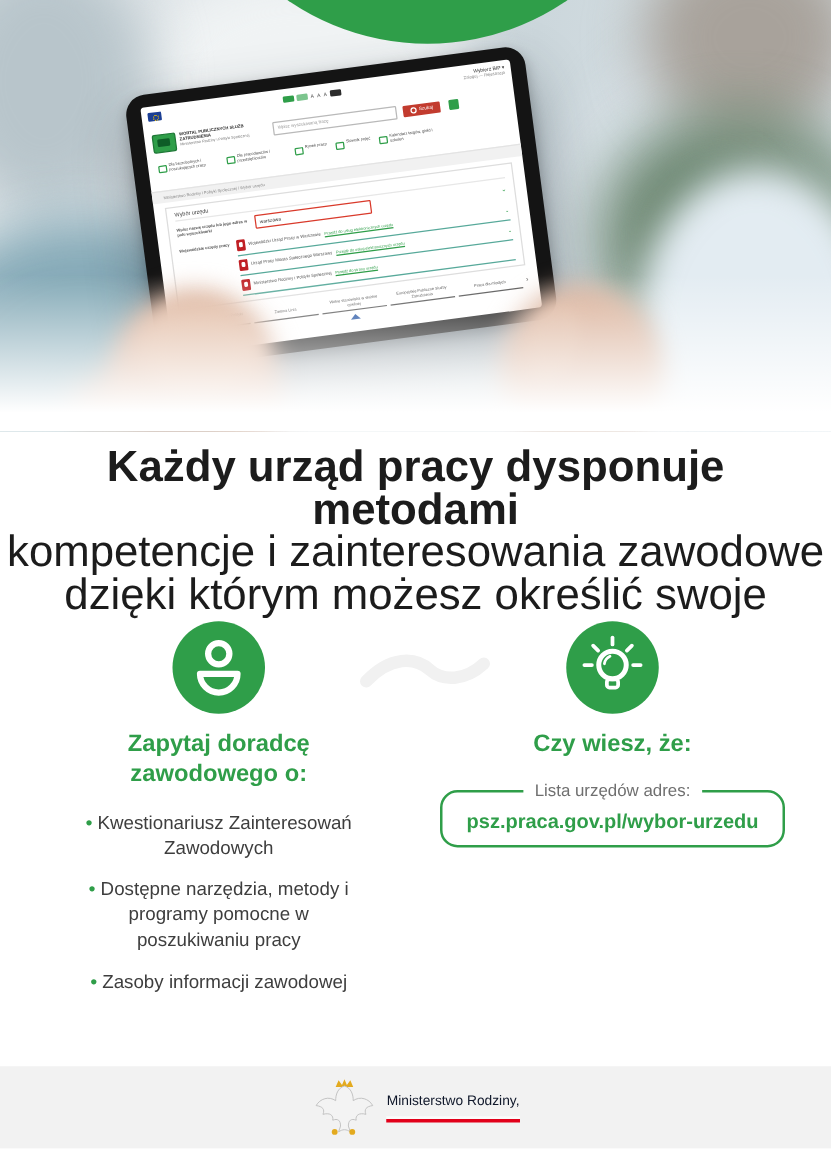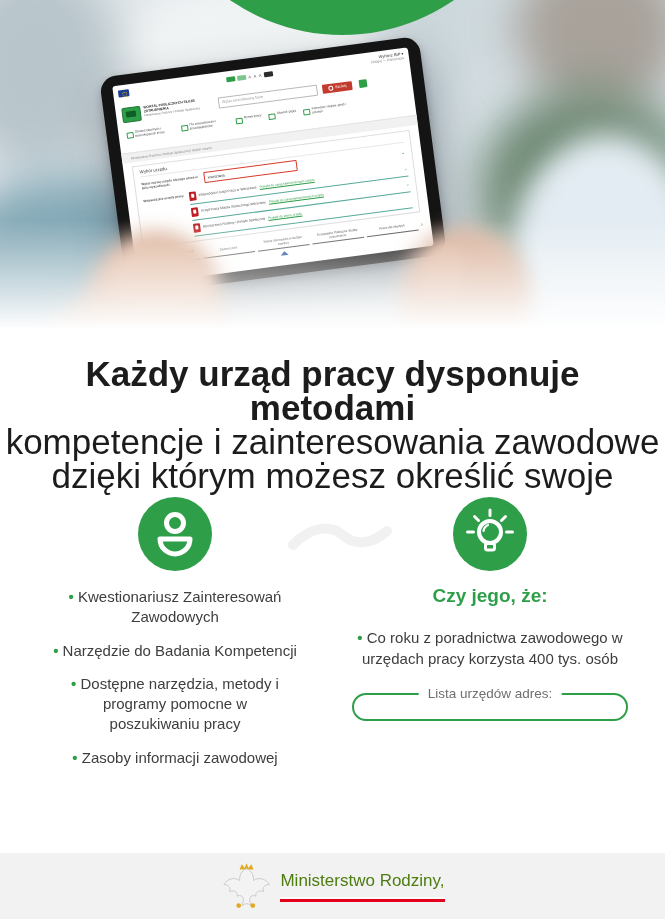--- a/index.html
+++ b/index.html
@@ -103,21 +103,21 @@
   
   .linkbox{position:relative;width:256px;margin:24px auto 0 auto;border:2px solid #2f9e49;border-radius:14px;
     padding:15px 8px 9px 8px;}
   .linkbox-label{position:absolute;top:-9px;left:50%;transform:translateX(-50%);background:#fff;
     padding:0 9px;font-size:13.5px;color:#6f6f6f;white-space:nowrap;}
   .linkbox-url{font-size:16px;font-weight:bold;text-align:center;}
 
   
   .footer{position:absolute;left:0;right:0;bottom:0;height:66px;background:#f2f2f2;
     display:flex;align-items:center;justify-content:center;gap:10px;}
-  .ministry-text{font-size:17px;color:#4d7c0f;line-height:1.3;}
+  .ministry-text{font-size:11px;color:#0f172a;line-height:1.3;}
   .flag-stripe{height:5px;margin-top:4px;background:linear-gradient(to bottom,#fbfbfb 0%,#fbfbfb 45%,#e2001a 45%,#e2001a 100%);}
 </style>
 </head>
 <body>
 
 <div class="poster">
 
   <div class="photo">
     <div class="blob b-window"></div>
     <div class="blob b-left-edge"></div>
@@ -244,47 +244,50 @@
       <path d="M5 26 C 24 6, 44 6, 56 17 C 66 26, 84 26, 99 12" fill="none" stroke="#f1f1f1" stroke-width="10" stroke-linecap="round"></path>
     </svg>
 
     <div class="col left">
       <div class="icon-circle" style="background:#2f9e49;">
         <svg width="74" height="74" viewBox="0 0 74 74">
           <circle cx="37" cy="26" r="8.5" fill="none" stroke="#ffffff" stroke-width="5"></circle>
           <path d="M22 42 H52 A15 15 0 0 1 22 42 Z" fill="none" stroke="#ffffff" stroke-width="5" stroke-linejoin="round"></path>
         </svg>
       </div>
+      <div class="col-heading" style="color:#2f9e49;">
+        <div>Zapytaj doradcę</div>
+        <div>zawodowego o:</div>
+      </div>
       <div class="bullets">
         <p class="bullet bw-240"><span class="dot" style="color:#2f9e49;">•</span> <span>Kwestionariusz Zainteresowań Zawodowych</span></p>
-        <p class="bullet bw-300"><span class="dot" style="color:#2f9e49;">•</span> <span>Narzędzie do Badania Kompetencji</span></p>
         <p class="bullet bw-235"><span class="dot" style="color:#2f9e49;">•</span> <span>Dostępne narzędzia, metody i programy pomocne w poszukiwaniu pracy</span></p>
         <p class="bullet bw-250"><span class="dot" style="color:#2f9e49;">•</span> <span>Zasoby informacji zawodowej</span></p>
       </div>
     </div>
 
     <div class="col right">
       <div class="icon-circle" style="background:#2f9e49;">
         <svg width="74" height="74" viewBox="0 0 74 74">
           <circle cx="37" cy="35" r="11" fill="none" stroke="#ffffff" stroke-width="4"></circle>
           <path d="M30.5 34 a8 8 0 0 1 4.5 -6" fill="none" stroke="#ffffff" stroke-width="2.2" stroke-linecap="round"></path>
           <rect x="32.5" y="46.5" width="9" height="6.5" rx="2" fill="none" stroke="#ffffff" stroke-width="3"></rect>
           <line x1="37" y1="13" x2="37" y2="18.5" stroke="#ffffff" stroke-width="3" stroke-linecap="round"></line>
           <line x1="21.5" y1="19.5" x2="25.5" y2="23.5" stroke="#ffffff" stroke-width="3" stroke-linecap="round"></line>
           <line x1="52.5" y1="19.5" x2="48.5" y2="23.5" stroke="#ffffff" stroke-width="3" stroke-linecap="round"></line>
           <line x1="14.5" y1="35" x2="20.5" y2="35" stroke="#ffffff" stroke-width="3" stroke-linecap="round"></line>
           <line x1="53.5" y1="35" x2="59.5" y2="35" stroke="#ffffff" stroke-width="3" stroke-linecap="round"></line>
         </svg>
       </div>
-      <div class="col-heading" style="color:#2f9e49;">Czy jego, że:</div>
+      <div class="col-heading" style="color:#2f9e49;">Czy wiesz, że:</div>
       <div class="bullets">
-        <p class="bullet bw-275"><span class="dot" style="color:#2f9e49;">•</span> <span>Co roku z poradnictwa zawodowego w urzędach pracy korzysta 400 tys. osób</span></p>
       </div>
       <div class="linkbox">
         <div class="linkbox-label">Lista urzędów adres:</div>
+        <div class="linkbox-url" style="color:#2f9e49;">psz.praca.gov.pl/wybor-urzedu</div>
       </div>
     </div>
   </div>
 
   <div class="footer">
     <svg width="50" height="52" viewBox="0 0 64 64">
       <polygon points="25,11 28,4 31.5,9 34,3 36.5,9 40,4 43,11" fill="#e3aa1f"></polygon>
       <path d="M34 10 C27 12 25 19 25 25 C18 20 9 23 5 30 C12 31 14 34 12 39 C19 37 23 40 22 45 C27 43 30 45 30 51 L28 57 C32 54 36 54 40 57 L38 51 C38 45 41 43 46 45 C45 40 49 37 56 39 C54 34 56 31 63 30 C59 23 50 20 43 25 C43 19 41 12 34 10 Z" fill="#f3f3f3" stroke="#c2c2c2" stroke-width="1"></path>
       <circle cx="24" cy="57" r="3" fill="#e3aa1f"></circle>
       <circle cx="42" cy="57" r="3" fill="#e3aa1f"></circle>

